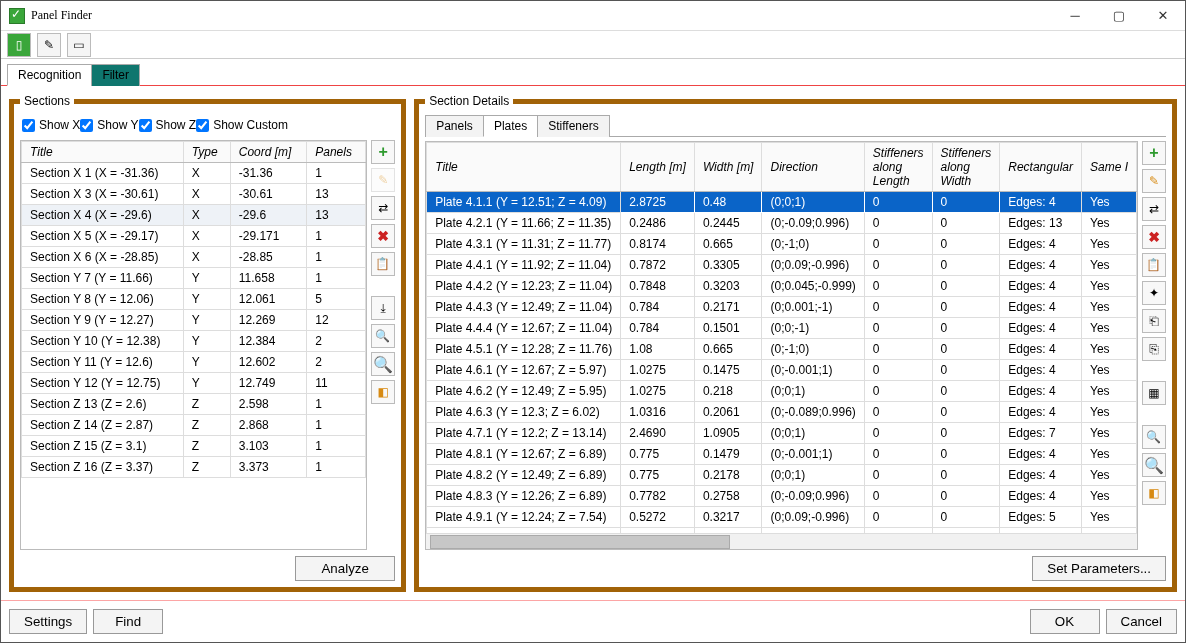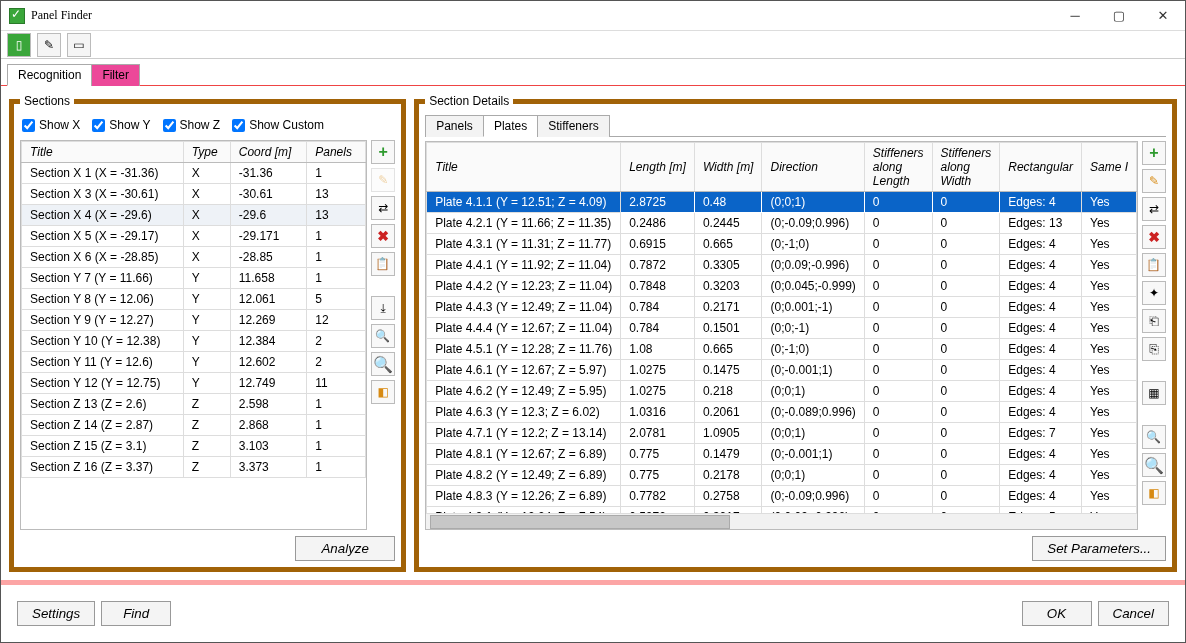--- a/index.html
+++ b/index.html
@@ -14,32 +14,32 @@
 .titlebar .title { flex: 1; font-size: 12px; font-family: Liberation Serif, serif; }
 .titlebar .win-btns { display: flex; }
 .titlebar .win-btn { width: 44px; height: 29px; display: flex; align-items: center; justify-content: center; font-size: 13px; color: #333; }
 
 
 .toolbar { height: 28px; display: flex; align-items: center; gap: 6px; padding: 2px 6px; border-bottom: 1px solid #ccc; }
 .tbtn { width: 24px; height: 24px; border: 1px solid transparent; display: flex; align-items: center; justify-content: center; border: 1px solid #bbb; background: #f5f5f5; }
 
 
 .tab-strip { display: flex; border-bottom: 1px solid #ef4444; padding-left: 6px; padding-top: 4px; }
-.tab { padding: 3px 10px; border: 1px solid #aaa; border-bottom: none; margin-right: -1px; background: #ec4899; position: relative; top: 1px; }
+.tab { padding: 3px 10px; border: 1px solid #aaa; border-bottom: none; margin-right: -1px; background: #0f766e; position: relative; top: 1px; }
 .tab.active { background: #fff; border-bottom: 1px solid #fff; }
 
 
 .body { flex: 1; display: flex; padding: 8px; gap: 8px; overflow: hidden; }
 .panel-left { width: 378px; display: flex; flex-direction: column; }
 .panel-right { flex: 1; display: flex; flex-direction: column; }
 
 fieldset { border: 5px solid #a16207; padding: 6px; flex: 1; display: flex; flex-direction: column; overflow: hidden; }
 legend { padding: 0 4px; }
 
-.checkrow { display: flex; gap: 12px; padding: 4px 2px 8px; }
+.checkrow { display: flex; gap: 0; padding: 4px 2px 8px; }
 .checkrow label { display: flex; align-items: center; gap: 4px; }
 .checkrow input { width: 13px; height: 13px; }
 
 .table-area { flex: 1; display: flex; gap: 4px; overflow: hidden; }
 .table-wrap { flex: 1; border: 1px solid #bbb; overflow: hidden; display: flex; flex-direction: column; position: relative; }
 .table-scroll { flex: 1; overflow: auto; }
 table { border-collapse: collapse; width: 100%; }
 th, td { border: 1px solid #ddd; text-align: left; padding: 3px 8px; font-weight: normal; white-space: nowrap; height: 21px; }
 th { background: #fafafa; border-bottom: 1px solid #bbb; position: sticky; top: 0; font-style: italic; }
 tr.selected-row td { background: #eef2f7; }
@@ -52,23 +52,23 @@
 .side-btns { display: flex; flex-direction: column; gap: 4px; }
 .sbtn { width: 24px; height: 24px; border: 1px solid #bbb; background: #f8f8f8; display: flex; align-items: center; justify-content: center; font-size: 12px; cursor: pointer; }
 .sbtn.disabled { opacity: .4; cursor: default; }
 .sbtn.spacer { border: none; background: none; height: 12px; }
 
 .inner-tabs { display: flex; border-bottom: 1px solid #aaa; margin-bottom: 4px; }
 .inner-tab { padding: 3px 10px; border: 1px solid #aaa; border-bottom: none; margin-right: -1px; background: #f3f3f3; position: relative; top: 1px; }
 .inner-tab.active { background: #fff; border-bottom: 1px solid #fff; }
 
 .footer-btns { display: flex; justify-content: flex-end; padding-top: 6px; gap: 6px; }
-.btn { border: 1px solid #999; background: #f4f4f4; padding: 4px 14px; min-width: 70px; cursor: pointer; font-style: italic; }
-
-.dialog-footer { border-top: 5px solid #fca5a5; padding: 16px; display: flex; justify-content: space-between; }
+.btn { border: 1px solid #999; background: #f4f4f4; padding: 4px 14px; min-width: 70px; cursor: pointer; }
+
+.dialog-footer { border-top: 1px solid #fca5a5; padding: 8px; display: flex; justify-content: space-between; }
 
 
 .sbtn.green { color: #2e9a2e; font-weight: bold; font-size:16px; }
 .sbtn.red { color: #cc2222; font-weight: bold; font-size:14px; }
 .sbtn.orange { color: #d78a12; }
 
 
 .hscroll { height: 16px; background: #f1f1f1; border-top: 1px solid #ddd; display: flex; align-items: center; }
 .hscroll .thumb { height: 14px; width: 300px; margin-left: 4px; background: #c7c7c7; border:1px solid #aaa; }
 </style>
@@ -284,21 +284,21 @@
                     <td>0.2486</td>
                     <td>0.2445</td>
                     <td>(0;-0.09;0.996)</td>
                     <td>0</td>
                     <td>0</td>
                     <td>Edges: 13</td>
                     <td>Yes</td>
                   </tr>
                   <tr>
                     <td>Plate 4.3.1 (Y = 11.31; Z = 11.77)</td>
-                    <td>0.6915</td>
+                    <td>0.8174</td>
                     <td>0.665</td>
                     <td>(0;-1;0)</td>
                     <td>0</td>
                     <td>0</td>
                     <td>Edges: 4</td>
                     <td>Yes</td>
                   </tr>
                   <tr>
                     <td>Plate 4.4.1 (Y = 11.92; Z = 11.04)</td>
                     <td>0.7872</td>
@@ -374,21 +374,21 @@
                     <td>1.0316</td>
                     <td>0.2061</td>
                     <td>(0;-0.089;0.996)</td>
                     <td>0</td>
                     <td>0</td>
                     <td>Edges: 4</td>
                     <td>Yes</td>
                   </tr>
                   <tr>
                     <td>Plate 4.7.1 (Y = 12.2; Z = 13.14)</td>
-                    <td>2.0781</td>
+                    <td>2.4690</td>
                     <td>1.0905</td>
                     <td>(0;0;1)</td>
                     <td>0</td>
                     <td>0</td>
                     <td>Edges: 7</td>
                     <td>Yes</td>
                   </tr>
                   <tr>
                     <td>Plate 4.8.1 (Y = 12.67; Z = 6.89)</td>
                     <td>0.775</td>

